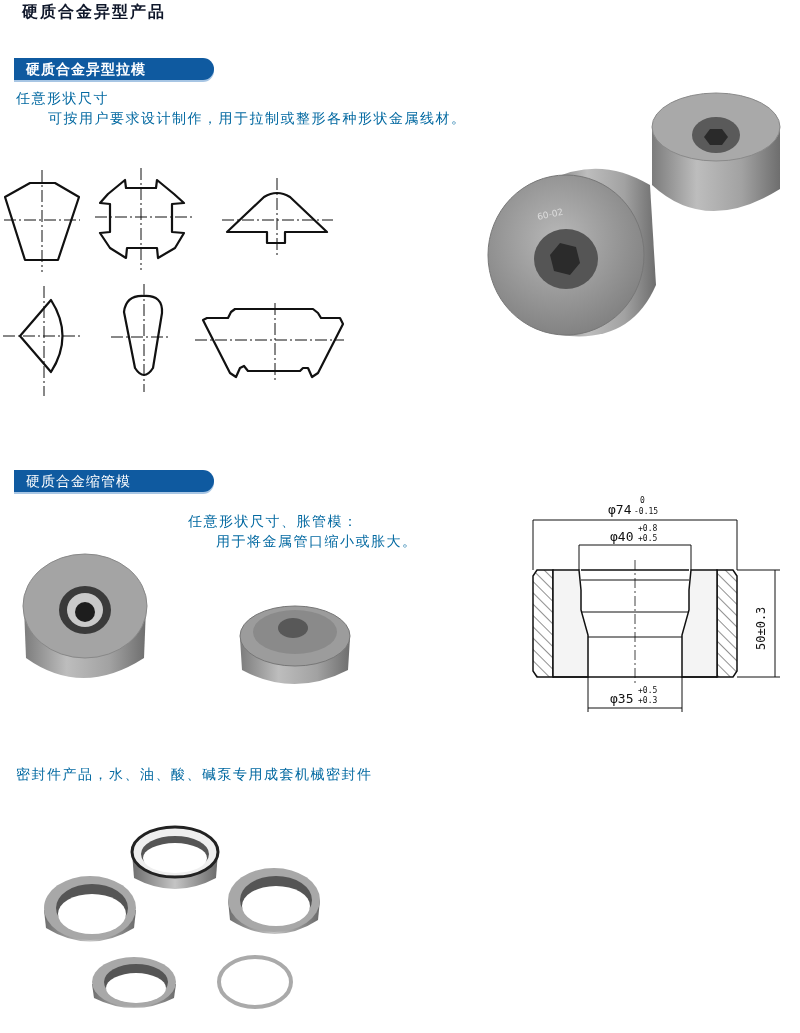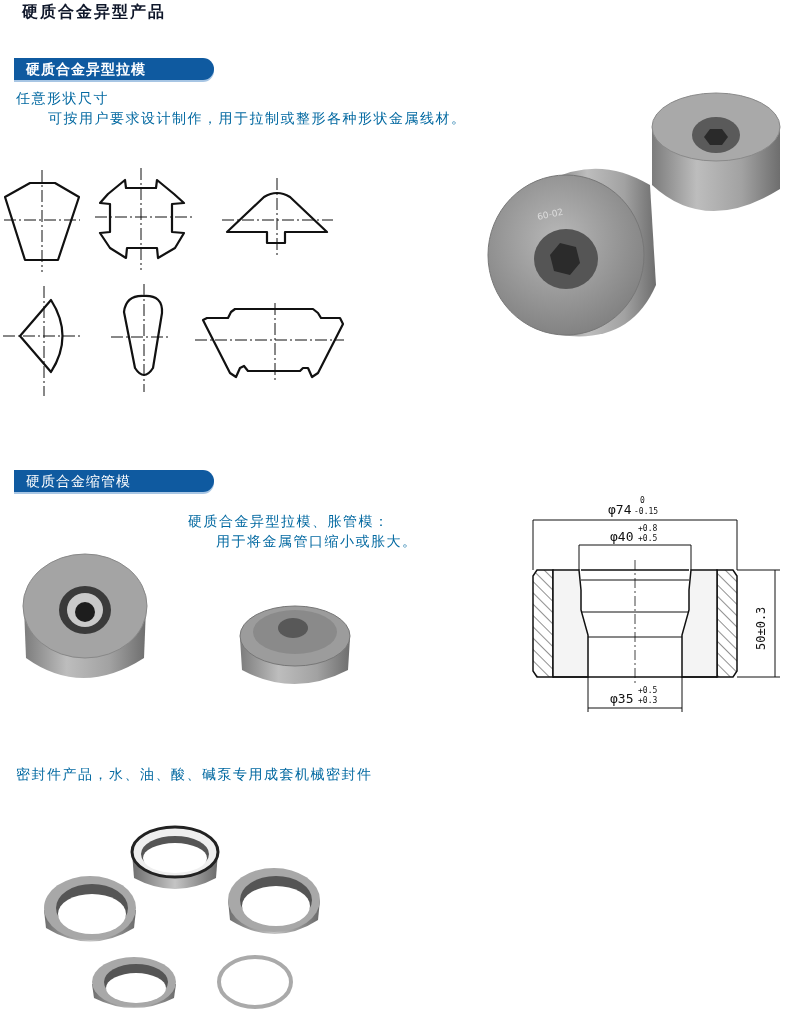--- a/index.html
+++ b/index.html
@@ -89,21 +89,21 @@
       <path d="M70,95 Q120,70 170,100 L176,200 Q150,260 80,250 Z" fill="url(#cyl)"></path>
       <ellipse cx="86" cy="170" rx="78" ry="80" fill="url(#face)" stroke="#777"></ellipse>
       <ellipse cx="86" cy="174" rx="32" ry="30" fill="#555"></ellipse>
       <polygon points="80,158 96,162 100,178 90,190 74,186 70,170" fill="#2b2b2b"></polygon>
       <text x="58" y="135" font-size="9" fill="#ddd" transform="rotate(-12 58 135)">60-02</text>
     </g>
   </svg>
 </div>
 
 <div class="abs banner" style="left:14px; top:470px; width:188px;">硬质合金缩管模</div>
-<div class="abs txt" style="left:188px; top:511px;">硬质合金异型拉模、胀管模：</div>
+<div class="abs txt" style="left:188px; top:511px;">任意形状尺寸、胀管模：</div>
 <div class="abs txt" style="left:188px; top:531px;margin-left:28px;">用于将金属管口缩小或胀大。</div>
 
 <div class="abs" style="left:22px; top:548px; width:130px; height:135px;">
   <svg width="130" height="135" viewBox="0 0 130 135">
     <path d="M2,60 L4,110 Q60,150 122,110 L124,60 Z" fill="url(#cyl)"></path>
     <ellipse cx="63" cy="58" rx="62" ry="52" fill="#a4a4a4" stroke="#888"></ellipse>
     <ellipse cx="63" cy="62" rx="26" ry="24" fill="#3a3a3a"></ellipse>
     <ellipse cx="63" cy="62" rx="18" ry="17" fill="#c9c9c9"></ellipse>
     <ellipse cx="63" cy="64" rx="10" ry="10" fill="#1d1d1d"></ellipse>
   </svg>

